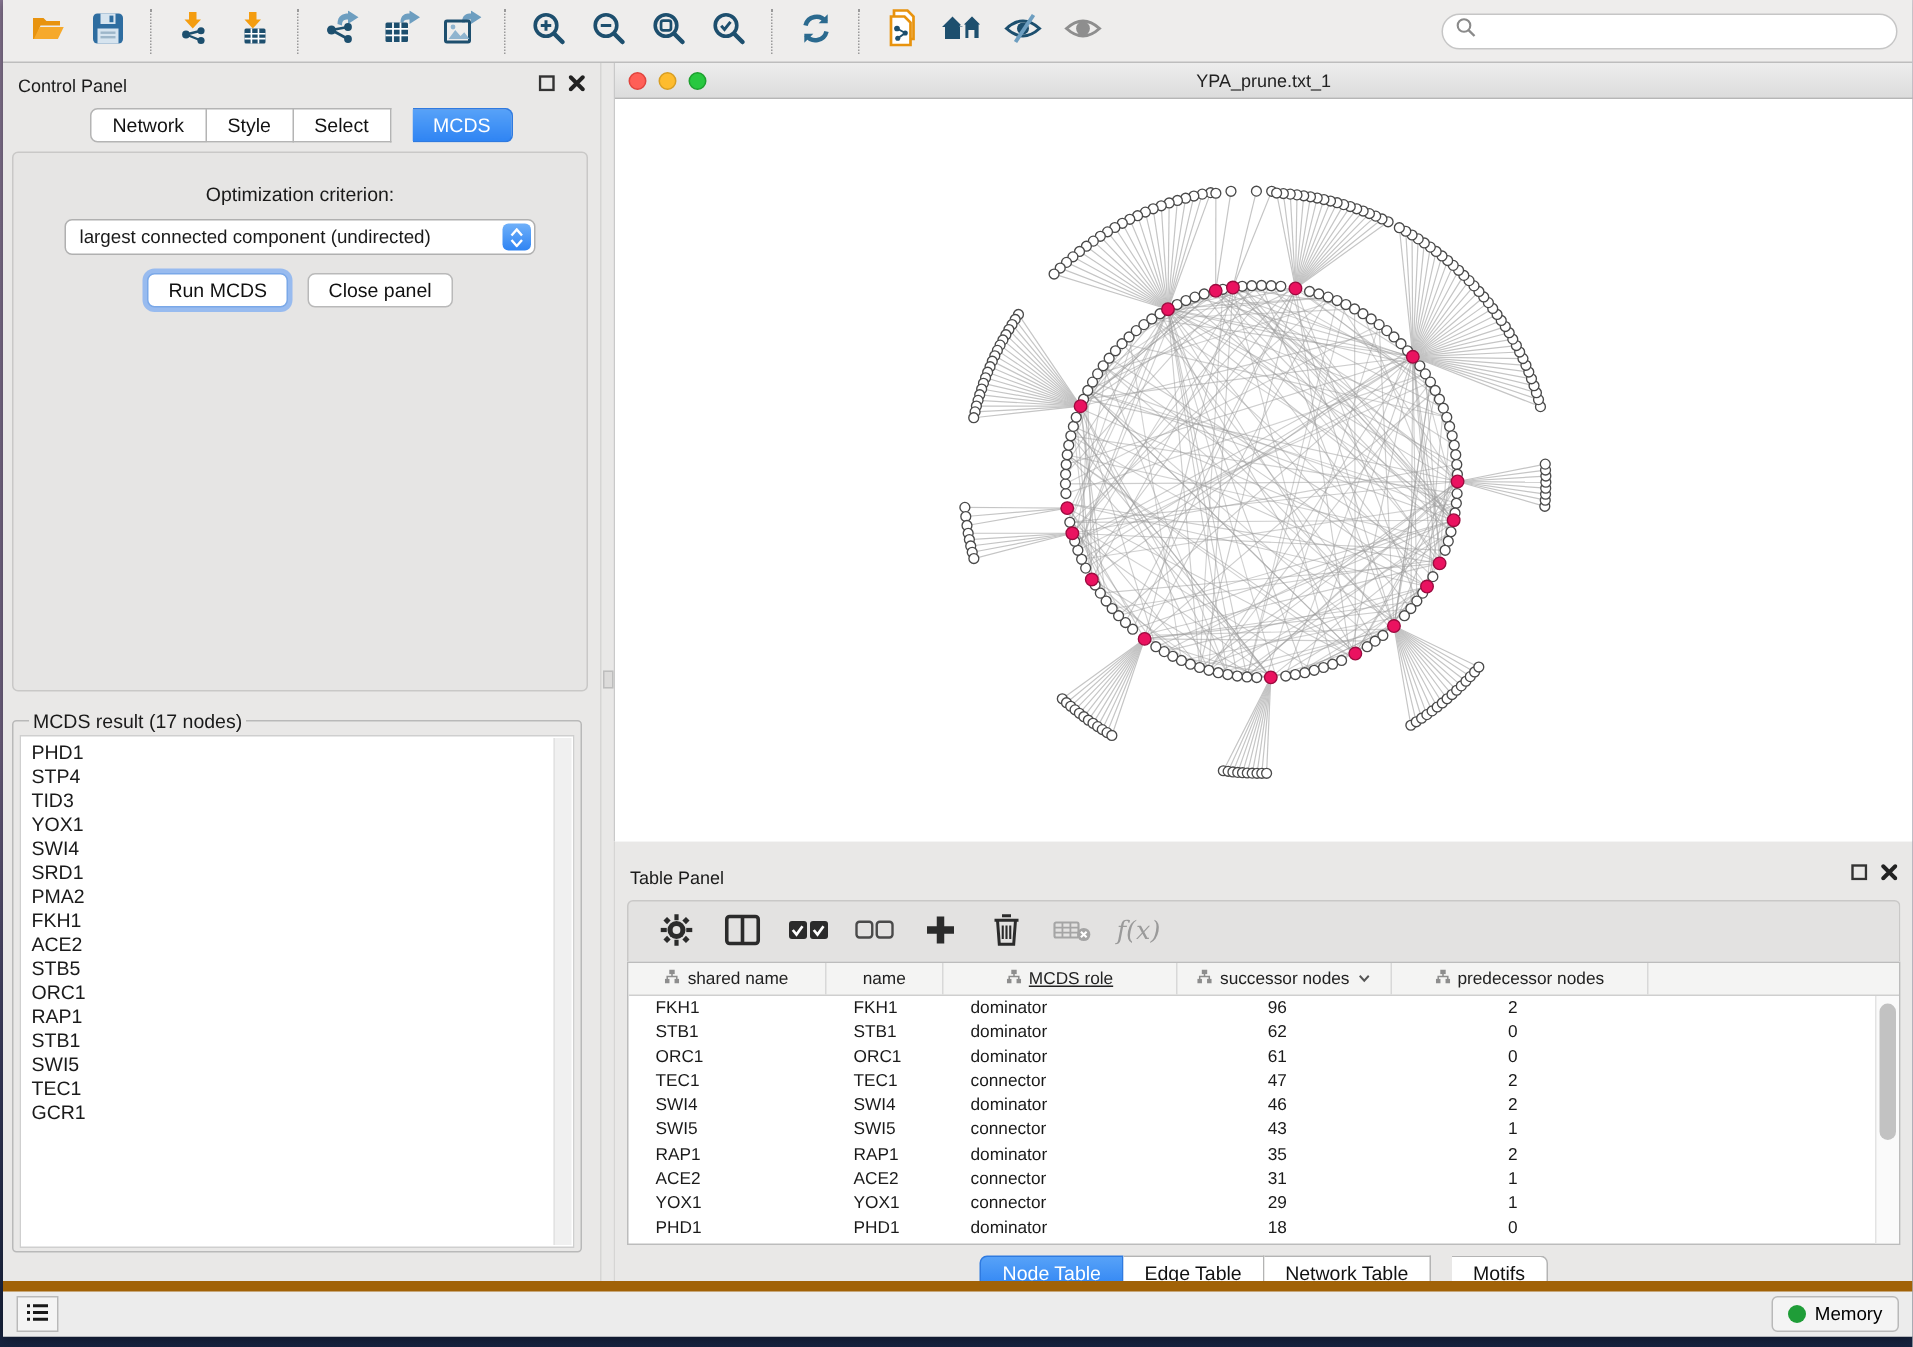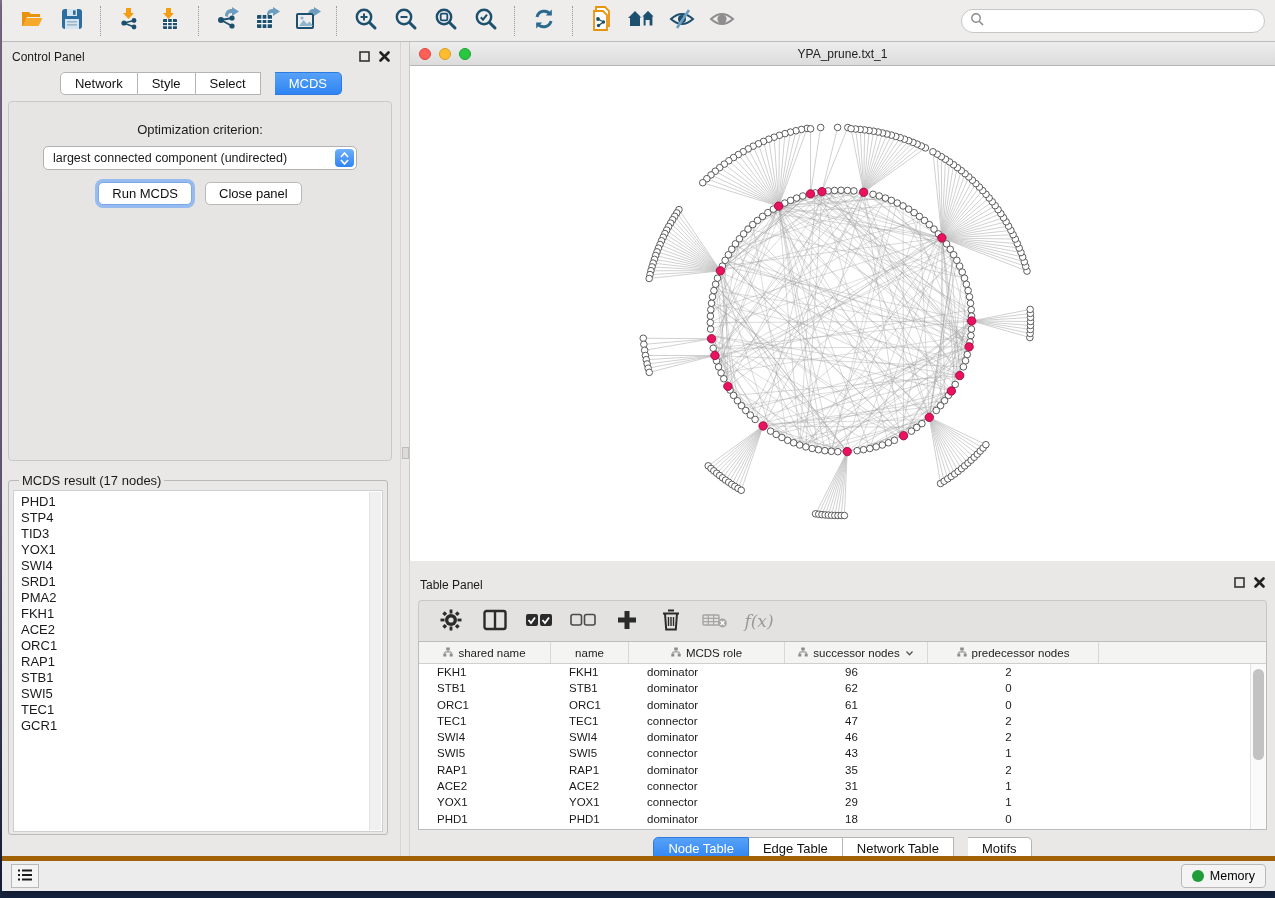--- a/index.html
+++ b/index.html
@@ -74,21 +74,21 @@
   .tp-hcell{display:flex;align-items:center;justify-content:center;gap:5px;font-size:11.5px;color:#222;
             border-right:1px solid #d8d8d8;box-sizing:border-box;flex:none;}
   .tp-hcell.fill{flex:1;border-right:none;}
   .tp-row{display:flex;height:16.3px;line-height:16.3px;font-size:11.5px;}
   .tp-cell{flex:none;box-sizing:border-box;white-space:nowrap;overflow:hidden;}
   .tp-cell.left{text-align:left;padding-left:18px;}
   .tp-cell.right{text-align:center;padding-right:10px;}
   .tp-scroll{position:absolute;top:22px;right:0;bottom:0;width:15px;background:#fafafa;border-left:1px solid #e3e3e3;}
   .tp-thumb{position:absolute;left:2px;right:2px;top:3%;height:55%;background:#c2c2c2;border-radius:6px;}
   .tp-tabs{margin:7px auto 0;}
-  .statusbar{height:30px;flex:none;background:#ececec;border-top:5px solid #a16207;
+  .statusbar{height:30px;flex:none;background:#ececec;border-top:7px solid #a16207;
              display:flex;align-items:center;padding:0 9px;}
   .sq-btn{width:28px;height:24px;background:#f4f4f4;border:1px solid #b9b9b9;display:flex;
           align-items:center;justify-content:center;}
   .mem-btn{margin-left:auto;height:24px;background:#f4f4f4;border:1px solid #b9b9b9;border-radius:4px;
            display:flex;align-items:center;gap:6px;padding:0 10px;font-size:12.5px;}
   .mem-dot{width:12px;height:12px;border-radius:50%;background:#1f9d38;}
   .fx{font-family:"DejaVu Serif",serif;font-style:italic;font-size:17px;color:#9a9a9a;}
 </style>
 </head>
 <body>
@@ -292,20 +292,21 @@
           <ul id="mcds-list">
               <li>PHD1</li>
               <li>STP4</li>
               <li>TID3</li>
               <li>YOX1</li>
               <li>SWI4</li>
               <li>SRD1</li>
               <li>PMA2</li>
               <li>FKH1</li>
               <li>ACE2</li>
+              <li>STB5</li>
               <li>ORC1</li>
               <li>RAP1</li>
               <li>STB1</li>
               <li>SWI5</li>
               <li>TEC1</li>
               <li>GCR1</li>
             </ul>
           <div class="mcds-scroll"></div>
         </div>
       </fieldset>
@@ -1070,21 +1071,21 @@
                     <rect x="3.2" y="0.5" width="3.6" height="2.9" fill="#8d8d8d"></rect>
                     <rect x="0.3" y="6.6" width="3" height="2.9" fill="#8d8d8d"></rect>
                     <rect x="6.7" y="6.6" width="3" height="2.9" fill="#8d8d8d"></rect>
                     <path d="M5 3.4 V5 M1.8 6.6 V5 H8.2 V6.6" stroke="#8d8d8d" fill="none"></path>
                   </svg></span>
                 <span>shared name</span>
               </div>
               <div class="tp-hcell" style="width: 78px;">
                 <span>name</span>
               </div>
-              <div class="tp-hcell" style="width: 156px;">
+              <div class="tp-hcell" style="width: 156px; text-decoration: underline;">
                 <span><svg width="10" height="10" viewBox="0 0 10 10">
                     <rect x="3.2" y="0.5" width="3.6" height="2.9" fill="#8d8d8d"></rect>
                     <rect x="0.3" y="6.6" width="3" height="2.9" fill="#8d8d8d"></rect>
                     <rect x="6.7" y="6.6" width="3" height="2.9" fill="#8d8d8d"></rect>
                     <path d="M5 3.4 V5 M1.8 6.6 V5 H8.2 V6.6" stroke="#8d8d8d" fill="none"></path>
                   </svg></span>
                 <span>MCDS role</span>
               </div>
               <div class="tp-hcell" style="width: 143px;">
                 <span><svg width="10" height="10" viewBox="0 0 10 10">

